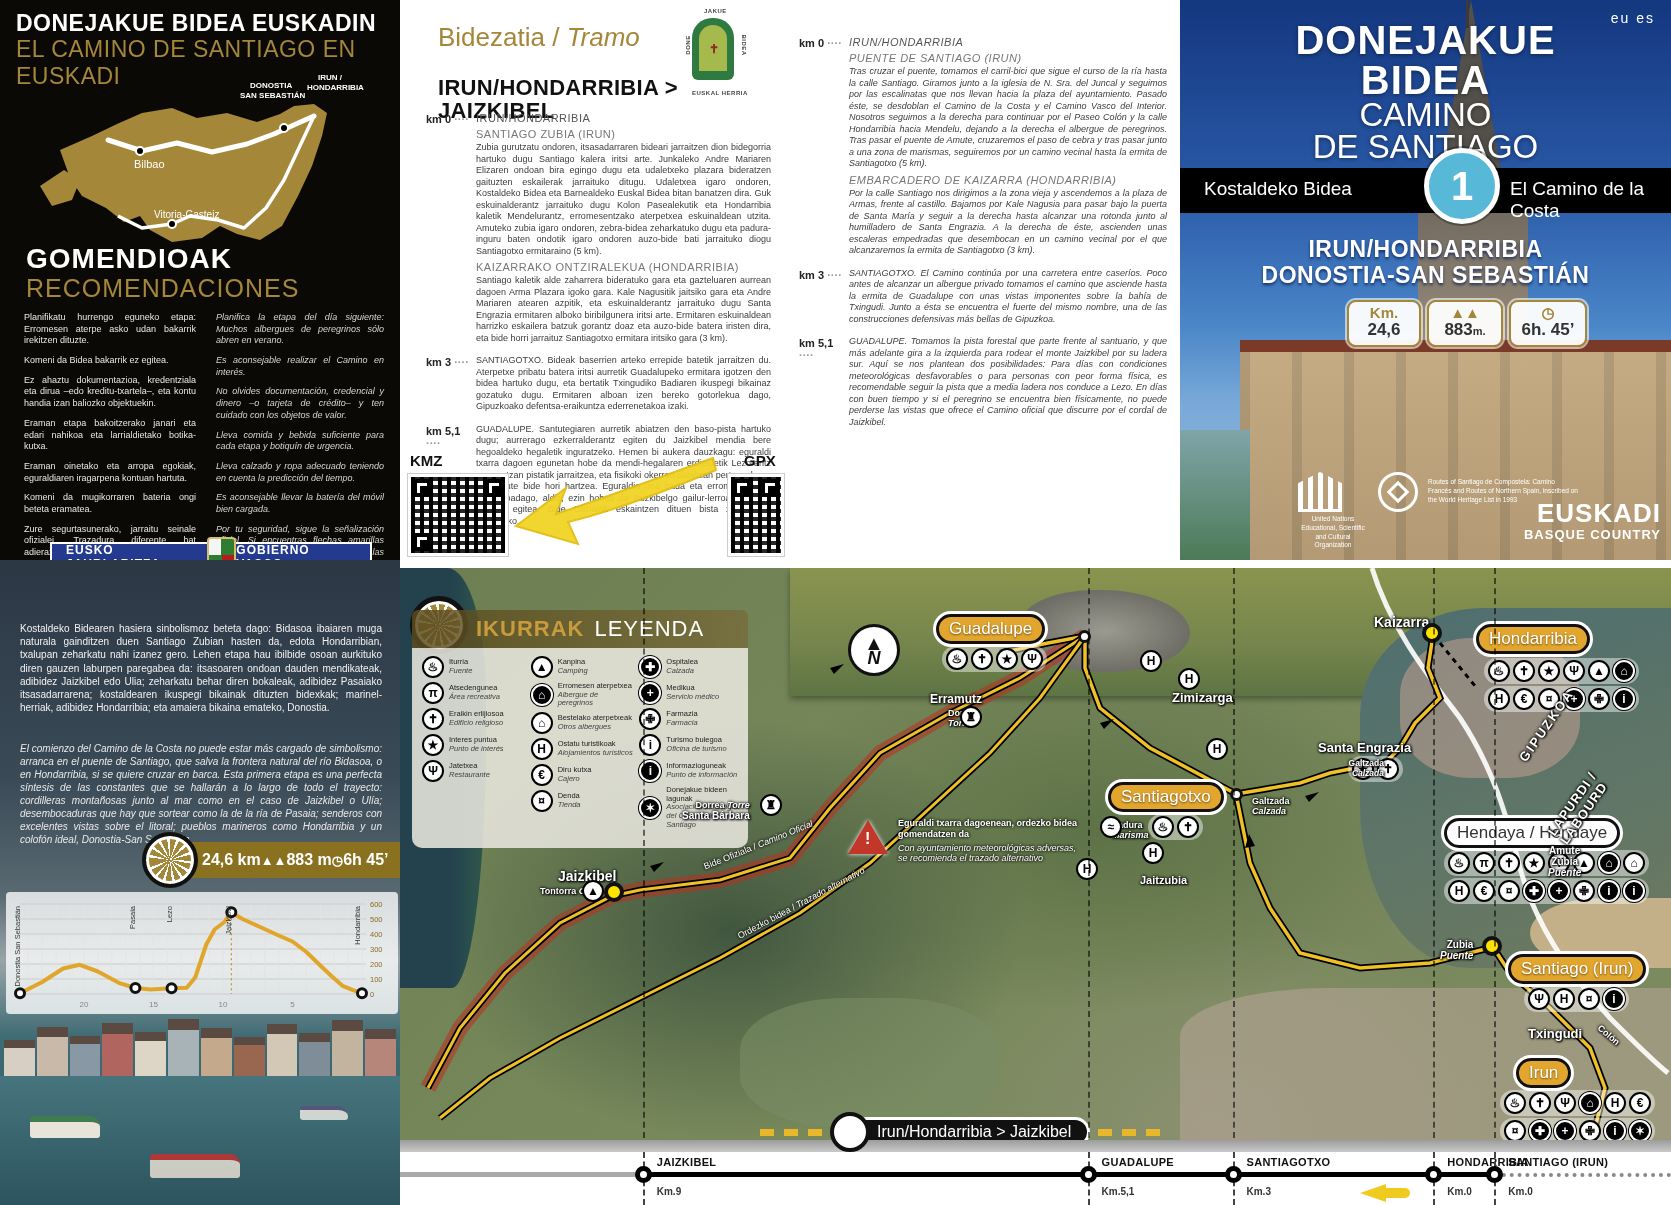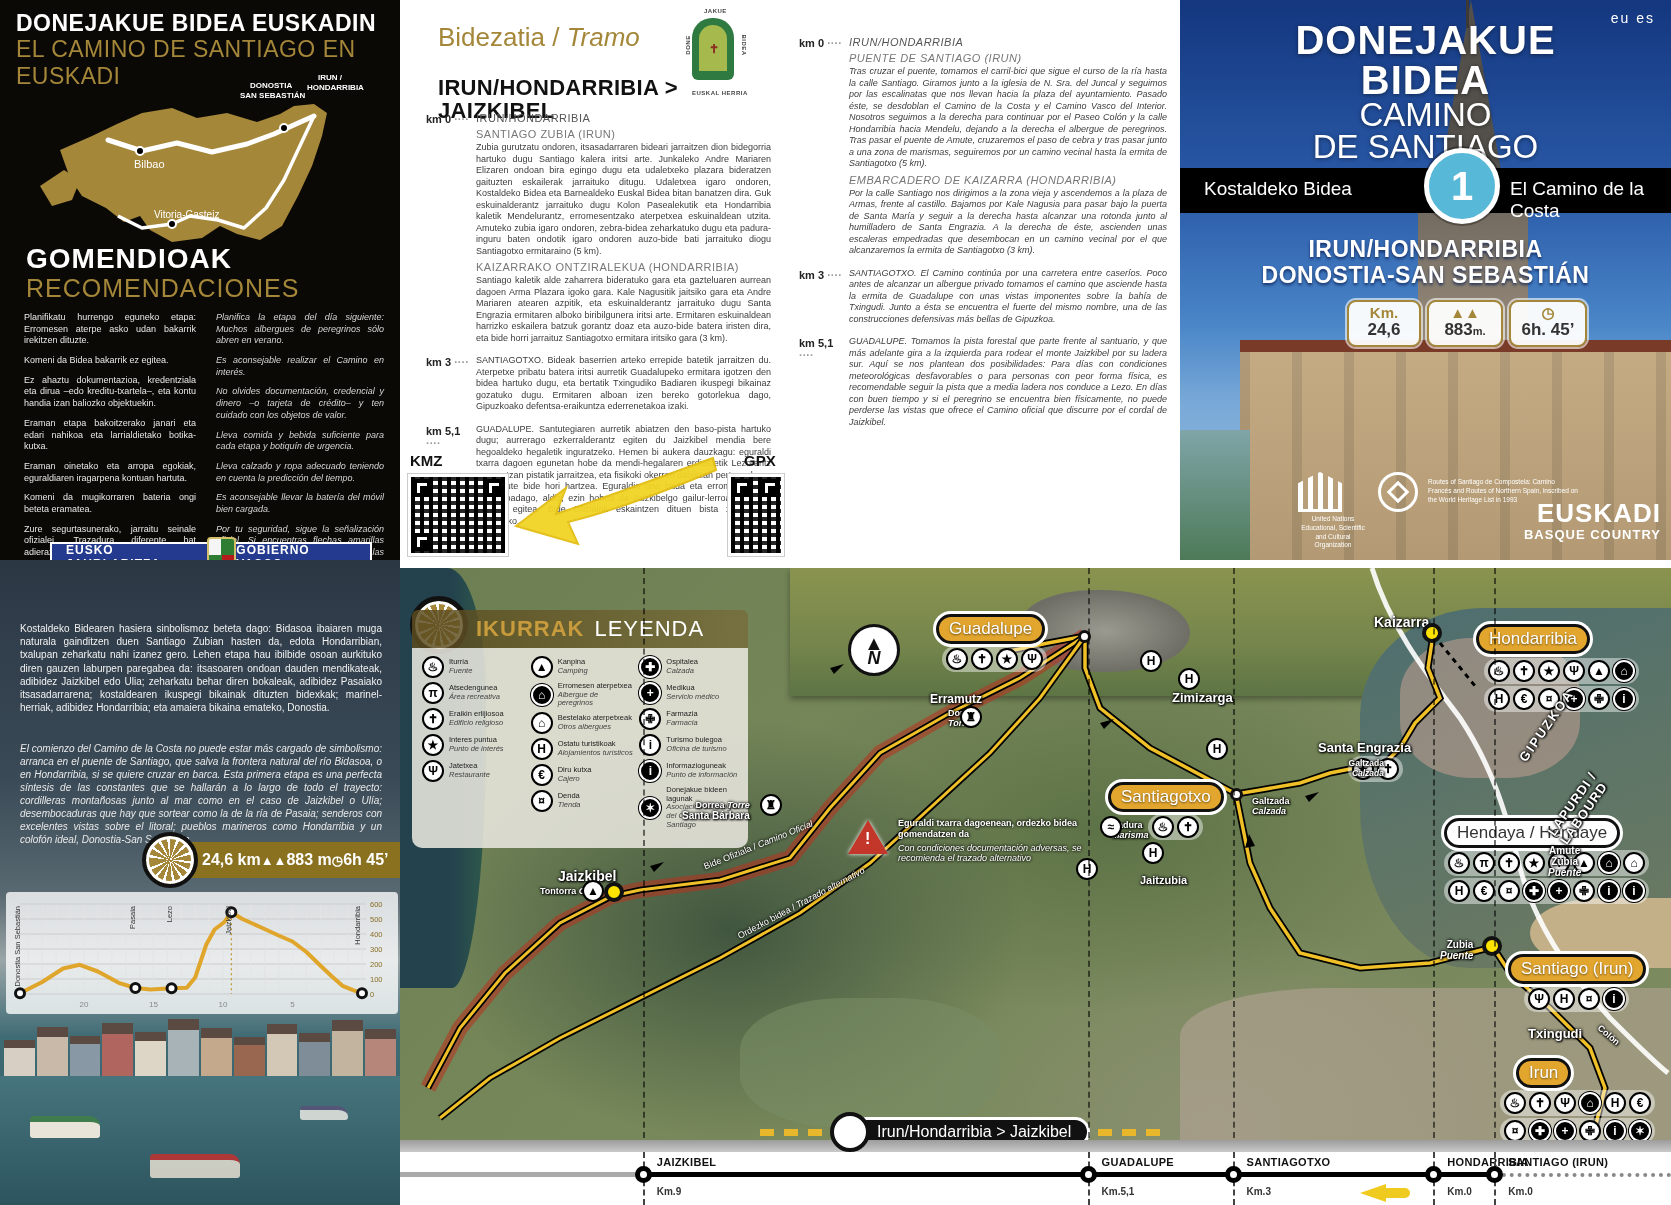--- a/index.html
+++ b/index.html
@@ -692,21 +692,21 @@
     <span class="abs mb" style="left:740px;top:82px">H</span>
     <span class="abs mb" style="left:778px;top:100px">H</span>
     <span class="abs mb" style="left:806px;top:170px">H</span>
     <span class="abs mb" style="left:742px;top:274px">H</span>
     <span class="abs mb" style="left:676px;top:290px">H</span>
 
     <div class="abs warn-tri" style="left:448px;top:252px">
         <i>!</i>
       </div>
     <div class="abs warn-txt" style="left:498px;top:250px">
-      <span style="font-weight:bold">Eguraldi txarra dagoenean, ordezko bidea gomendatzen da</span><span class="es">Con condiciones documentación adversas, se recomienda el trazado alternativo</span></div>
+      <span style="font-weight:bold">Eguraldi txarra dagoenean, ordezko bidea gomendatzen da</span><span class="es">Con ayuntamiento meteorológicas adversas, se recomienda el trazado alternativo</span></div>
 
     <div id="stagePill" class="abs">
       <span class="dash"></span>
       <span class="shellc shell"></span>
       <span class="pilltxt">Irun/Hondarribia &gt; Jaizkibel</span>
       <span class="dash"></span>
     </div>
 
     <div class="abs foldline" style="left:243px"></div>
     <div class="abs foldline" style="left:688px"></div>

